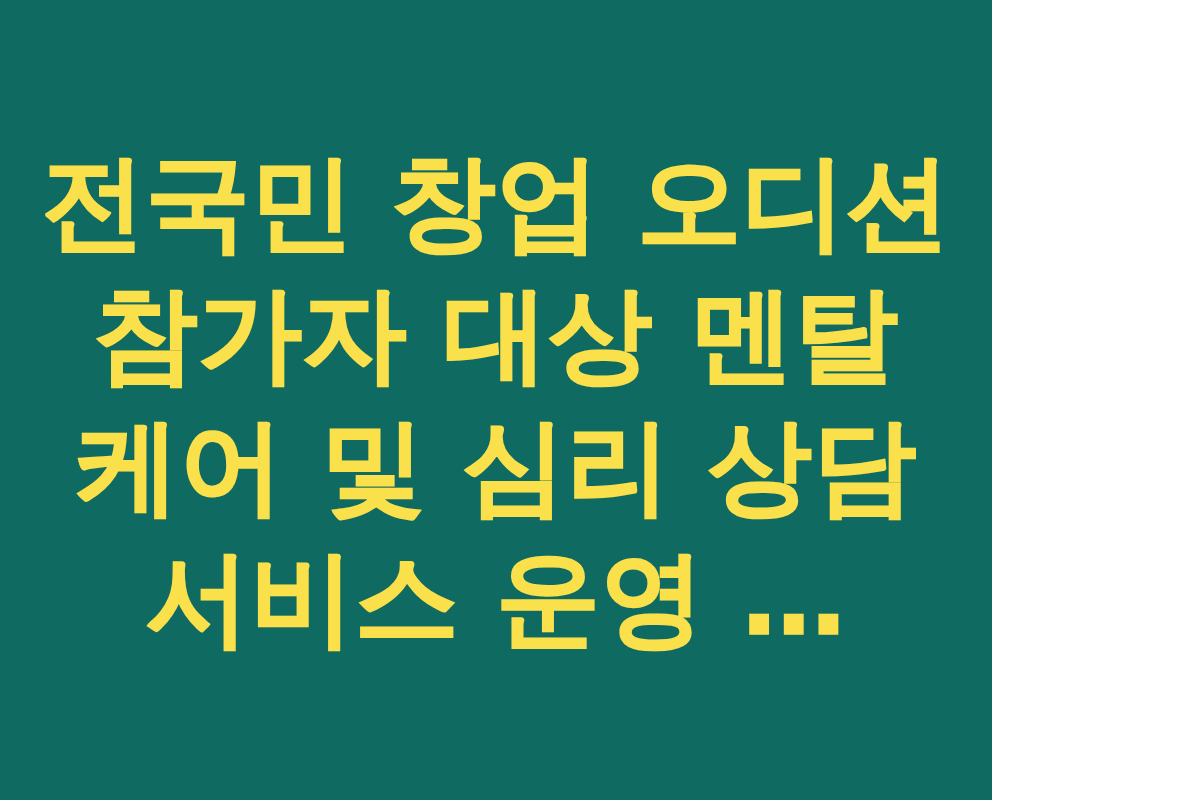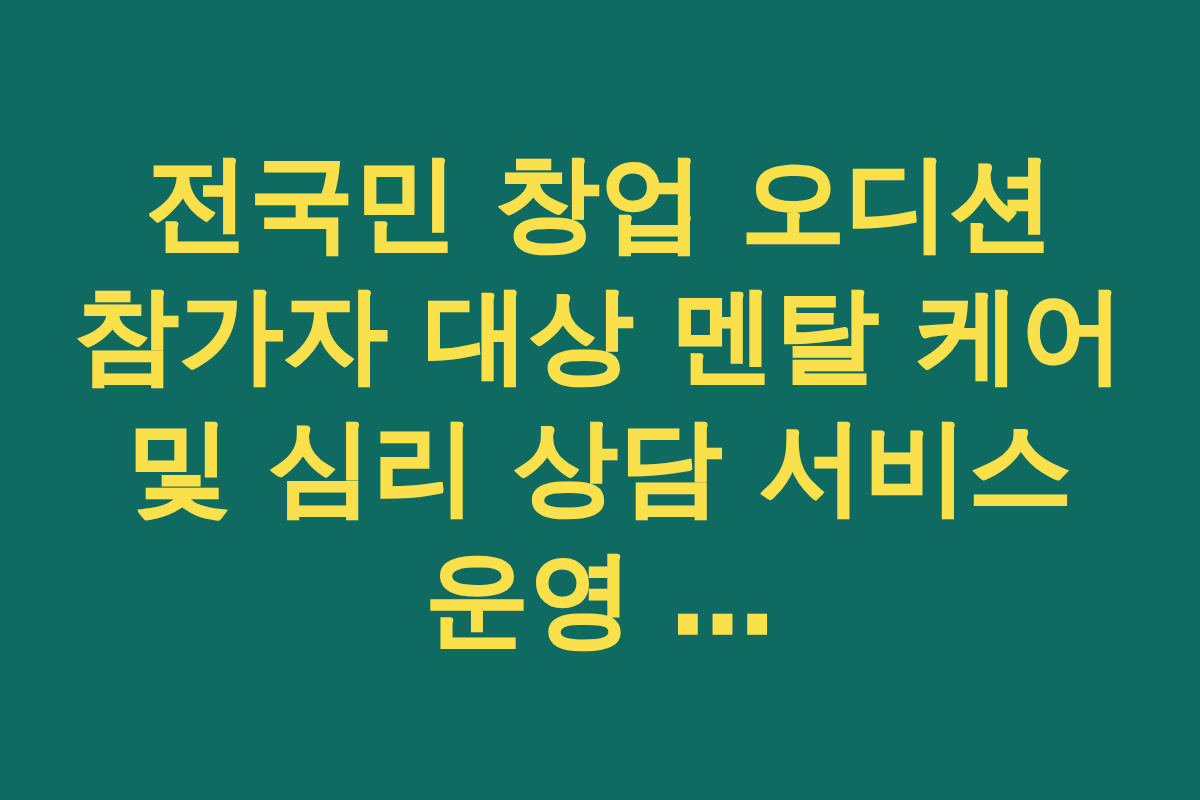--- a/index.html
+++ b/index.html
@@ -11,21 +11,21 @@
   body {
     width: 1200px;
     height: 800px;
     overflow: hidden;
     font-family: "Liberation Sans", sans-serif;
   }
 
   #text-card {
     position: relative;
     box-sizing: border-box;
-    width: 1200px;
+    width: 992px;
     height: 800px;
     background: #0f6a62;
     display: flex;
     align-items: center;
     justify-content: center;
     overflow: hidden;
   }
 
   #headline-block {
     box-sizing: border-box;

